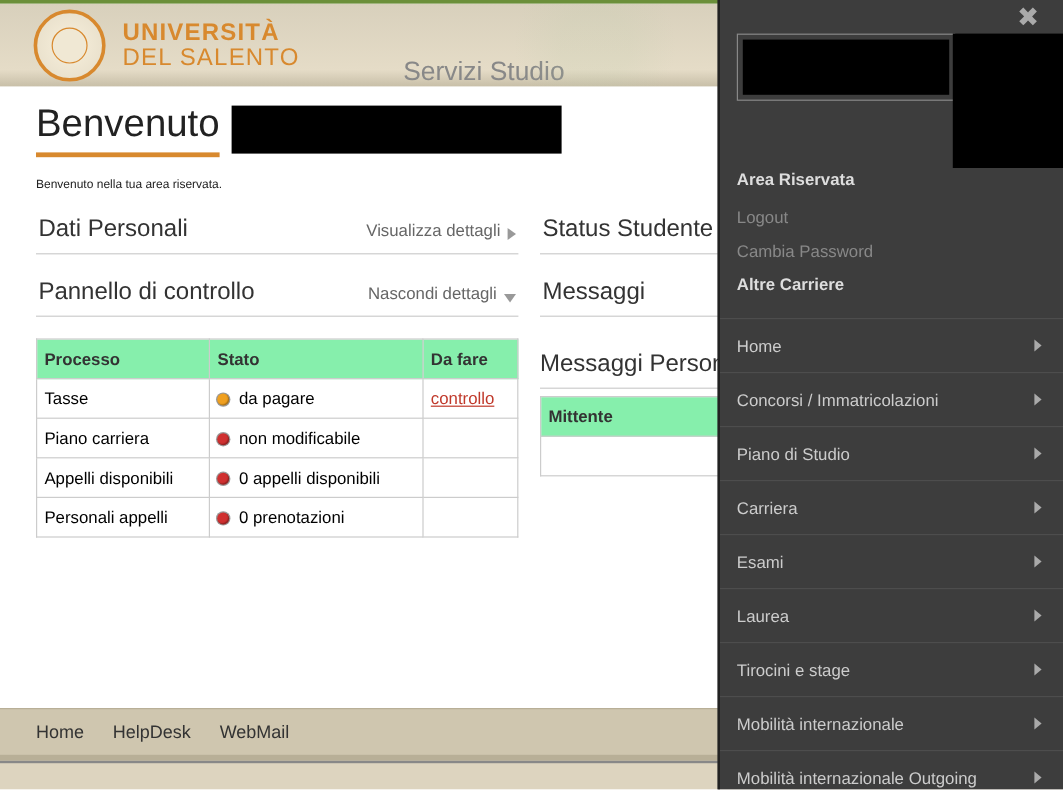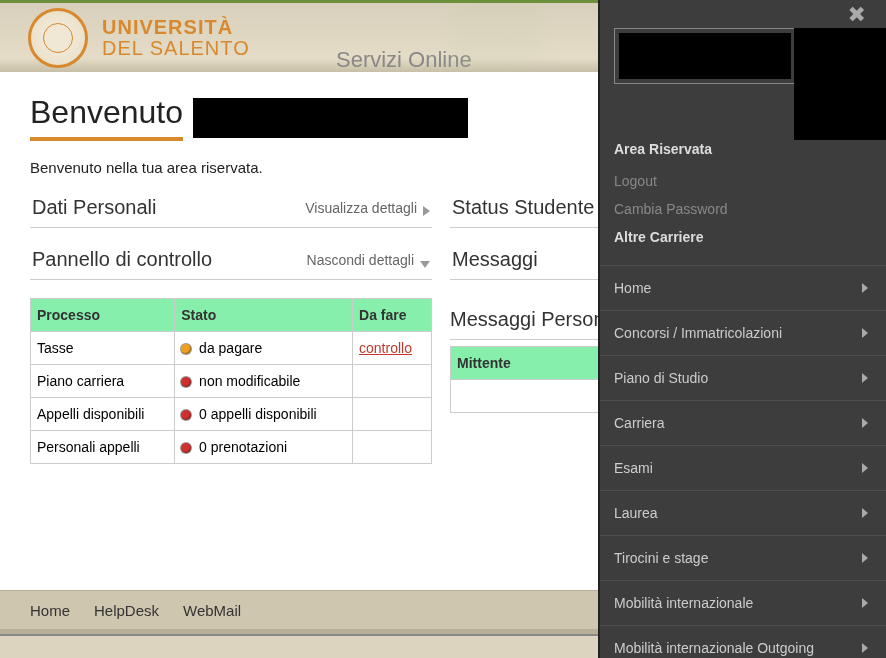--- a/index.html
+++ b/index.html
@@ -7,25 +7,25 @@
 
 .header { height:72px; background:linear-gradient(to bottom,#d8d0bc 0,#e5dcc7 80%,#c8bfa8 100%); border-top:3px solid #6b8f3a; display:flex; align-items:center; padding-left:28px; position:relative; }
 .logo-wrap { display:flex; align-items:center; gap:14px; }
 .logo-seal { width:60px; height:60px; border:3px solid #d8892e; border-radius:50%; position:relative; background:radial-gradient(circle,#f0e8d4 40%,#e5dcc7 100%); }
 .logo-seal::before { content:""; position:absolute; top:12px; left:12px; right:12px; bottom:12px; border:1px solid #d8892e; border-radius:50%; }
 .logo-text { font-size:20px; line-height:1.05; color:#d8892e; letter-spacing:1px; }
 .logo-text strong{ font-weight:bold; }
 .servizi { position:absolute; left:336px; top:44px; font-size:22px; color:#888; font-weight:300; }
 .header-pattern { position:absolute; right:300px; top:0; bottom:0; width:180px; opacity:.15; background:radial-gradient(circle at center,#bca 30%,transparent 70%); }
 
-.main { padding:22px 30px 0 30px; }
+.main { padding:12px 30px 0 30px; }
 .welcome-row { display:flex; align-items:center; gap:10px; }
 .welcome { font-size:32px; font-weight:400; color:#222; padding-bottom:6px; border-bottom:4px solid #d8892e; display:inline-block; }
 .welcome-name { width:275px; height:40px; background:#000; }
-.sub { margin-top:18px; font-size:15px; color:#222; }
+.sub { margin-top:18px; font-size:10px; color:#222; }
 
 .cols { display:flex; gap:18px; margin-top:12px; }
 .col { flex:0 0 402px; }
 
 .section-head { display:flex; justify-content:space-between; align-items:center; border-bottom:1px solid #ccc; padding:8px 2px; }
 .section-title { font-size:20px; color:#333; font-weight:400; }
 .section-toggle { font-size:14px; color:#666; display:flex; align-items:flex-end; gap:6px; cursor:pointer; }
 .tri-right { display:inline-block; width:0; height:0; border-style:solid; border-width:5px 0 5px 7px; border-color:transparent transparent transparent #999; }
 .tri-down { display:inline-block; width:0; height:0; border-style:solid; border-width:7px 5px 0 5px; border-color:#999 transparent transparent transparent; }
 
@@ -63,21 +63,21 @@
 <body>
 
 <div class="header">
   <div class="logo-wrap">
     <div class="logo-seal"></div>
     <div class="logo-text">
       <strong>UNIVERSITÀ</strong><br>
       <span>DEL SALENTO</span>
     </div>
   </div>
-  <div class="servizi">Servizi Online</div>
+  <div class="servizi">Servizi Studio</div>
   <div class="header-pattern"></div>
 </div>
 
 <div class="main">
   <div class="welcome-row">
     <h1 class="welcome">Benvenuto</h1>
     <div class="welcome-name"></div>
   </div>
   <p class="sub">Benvenuto nella tua area riservata.</p>
 

